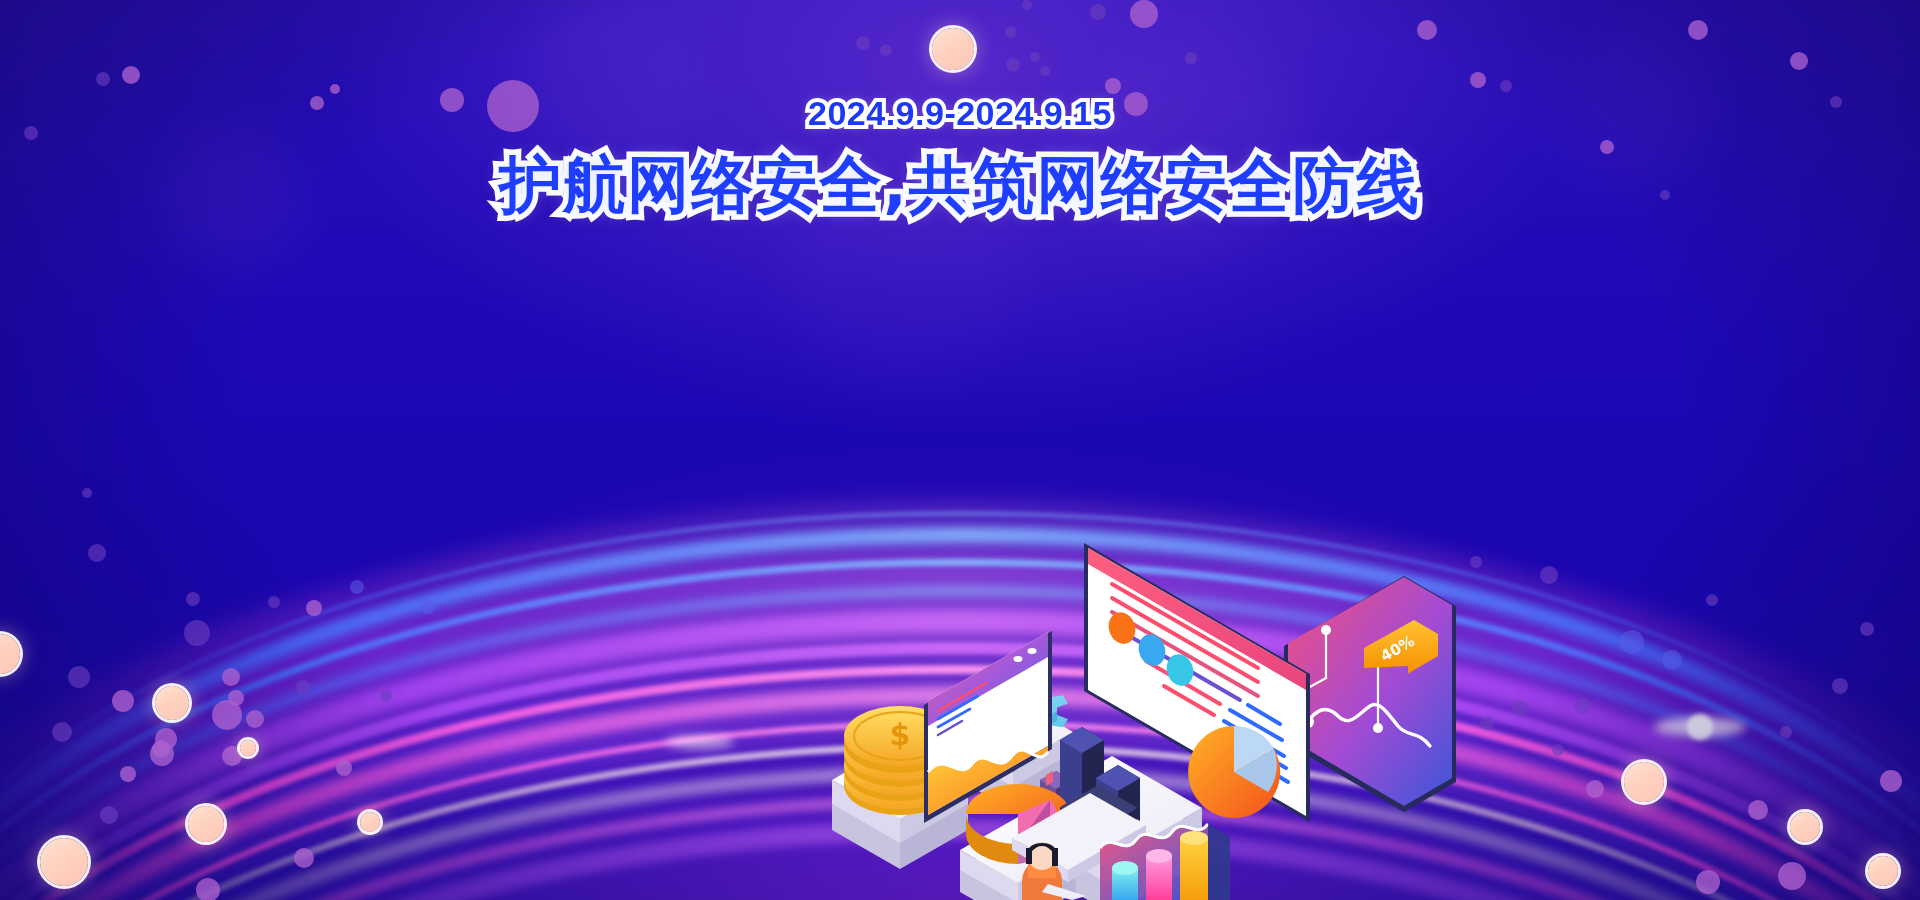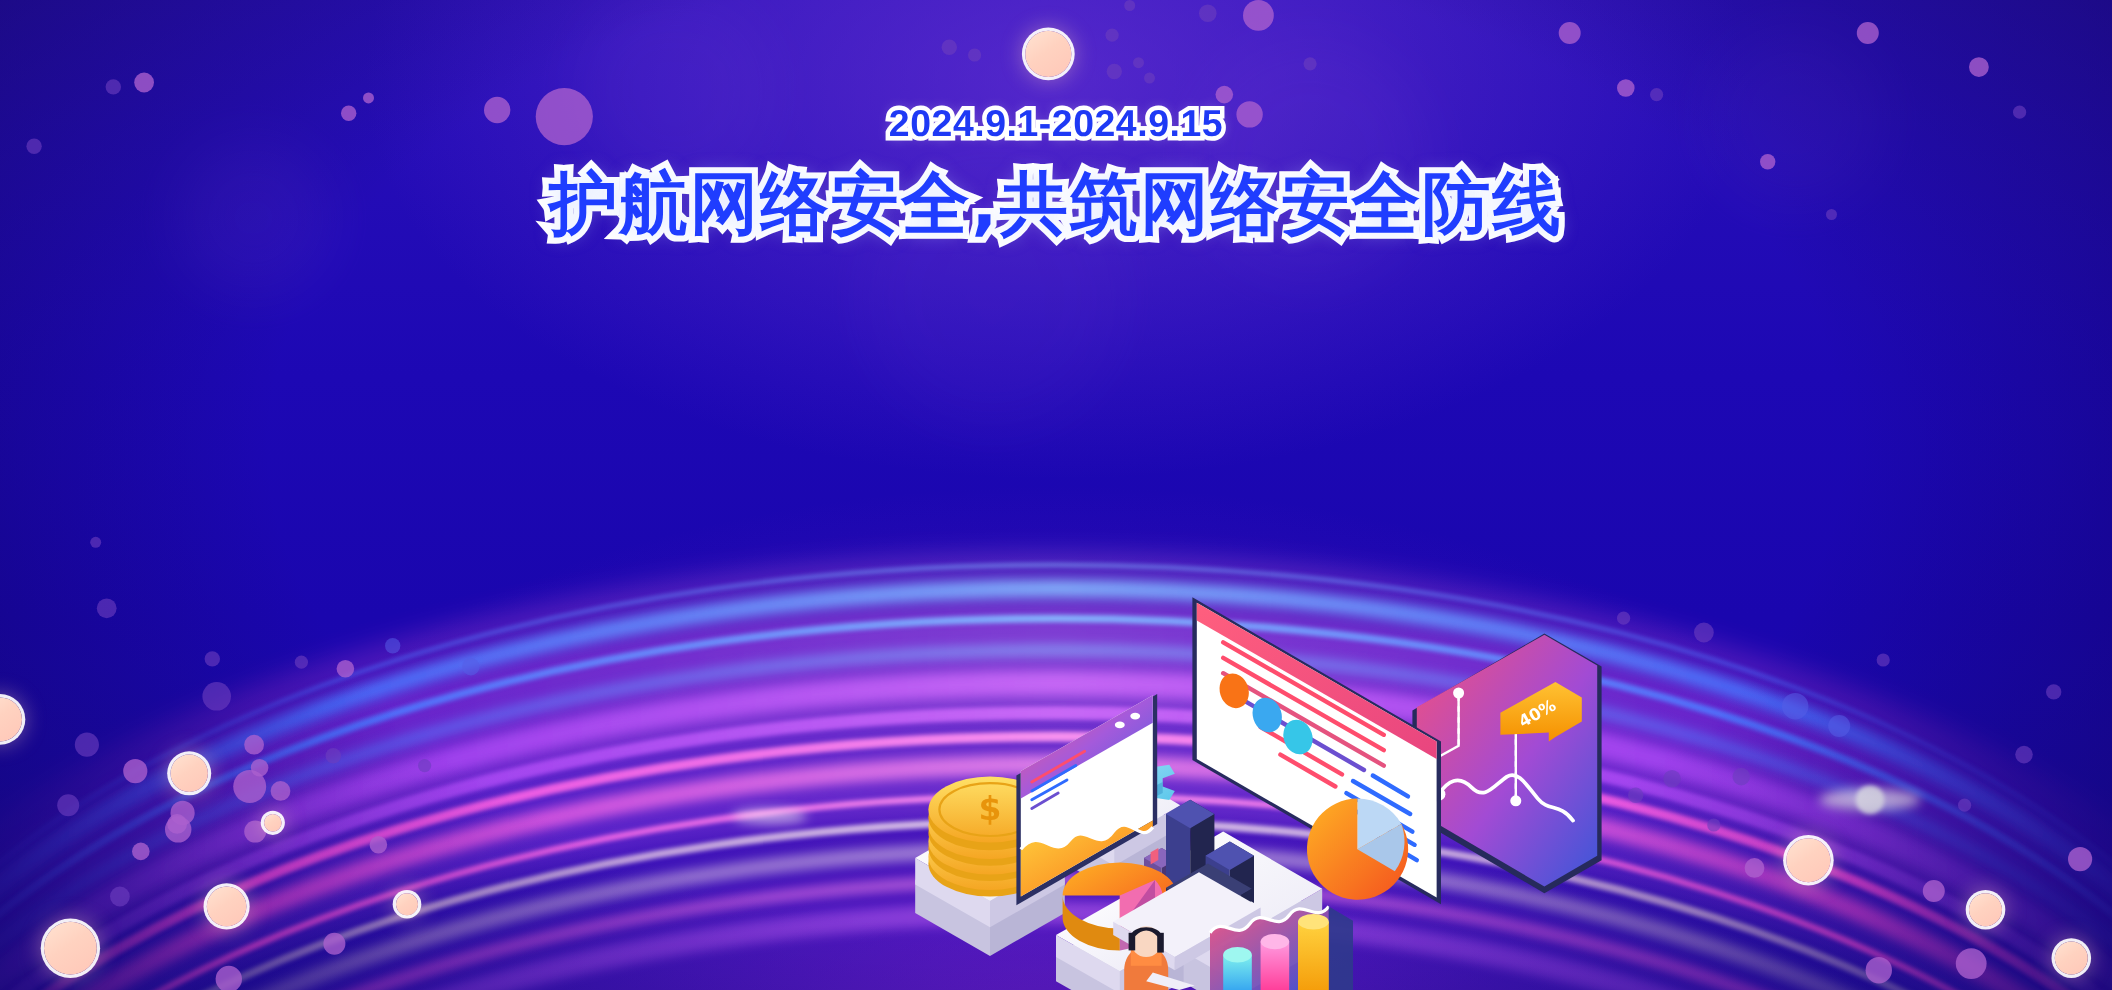--- a/index.html
+++ b/index.html
@@ -281,21 +281,21 @@
     <span class="dot purple-d" style="left:1832px;top:678px;width:16px;height:16px;"></span>
     <span class="dot purple-d" style="left:1780px;top:726px;width:12px;height:12px;"></span>
     <span class="dot purple-d" style="left:1860px;top:622px;width:14px;height:14px;"></span>
     <span class="dot purple-d" style="left:1706px;top:594px;width:12px;height:12px;"></span>
     <span class="dot purple-d" style="left:1430px;top:596px;width:14px;height:14px;"></span>
     <span class="dot purple-d" style="left:1540px;top:566px;width:18px;height:18px;"></span>
     <span class="dot purple-d" style="left:1470px;top:556px;width:12px;height:12px;"></span>
   </div>
 
   <div class="headline">
-    <div class="date-line">2024.9.1-2024.9.15</div>
+    <div class="date-line">2024.9.9-2024.9.15</div>
     <div class="subtitle">护航网络安全,共筑网络安全防线</div>
   </div>
 
   <div class="illustration">
     <svg width="700" height="400" viewBox="0 0 700 400" xmlns="http://www.w3.org/2000/svg">
       <defs>
         <linearGradient id="gMonHead" x1="0" y1="0" x2="1" y2="1">
           <stop offset="0%" stop-color="#ff5f7e"></stop>
             <stop offset="100%" stop-color="#e8457f"></stop>
         </linearGradient>

